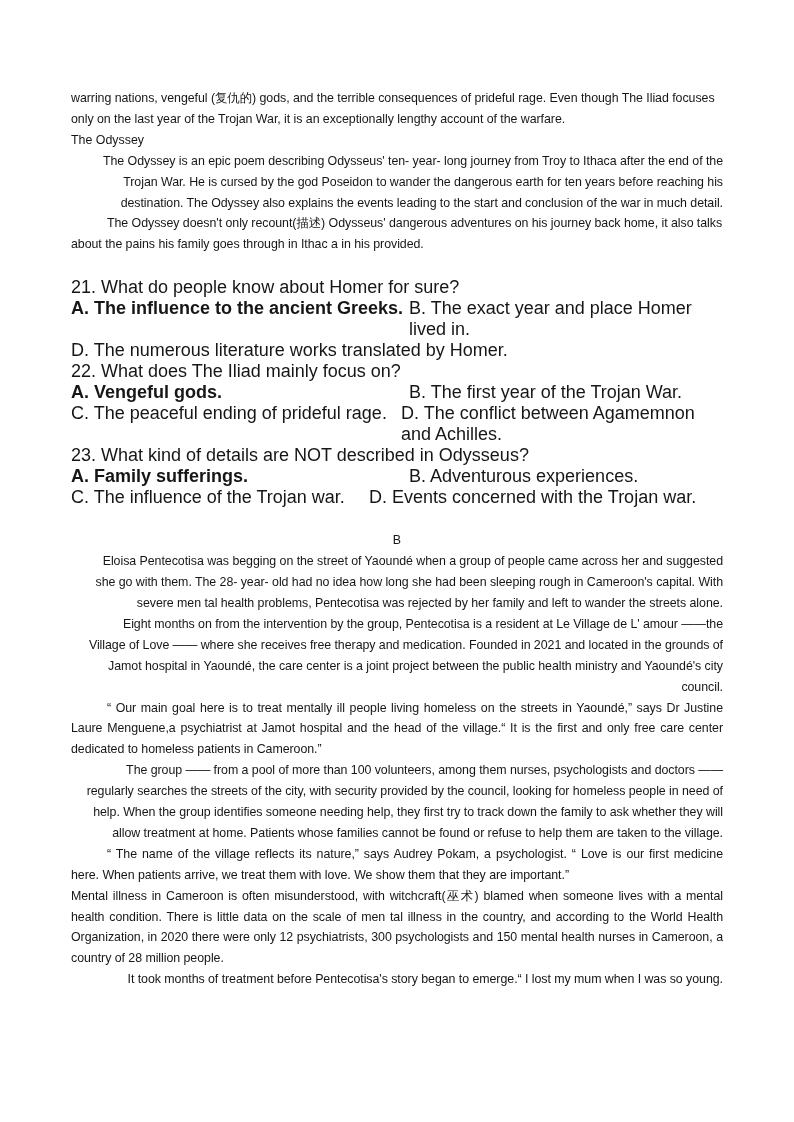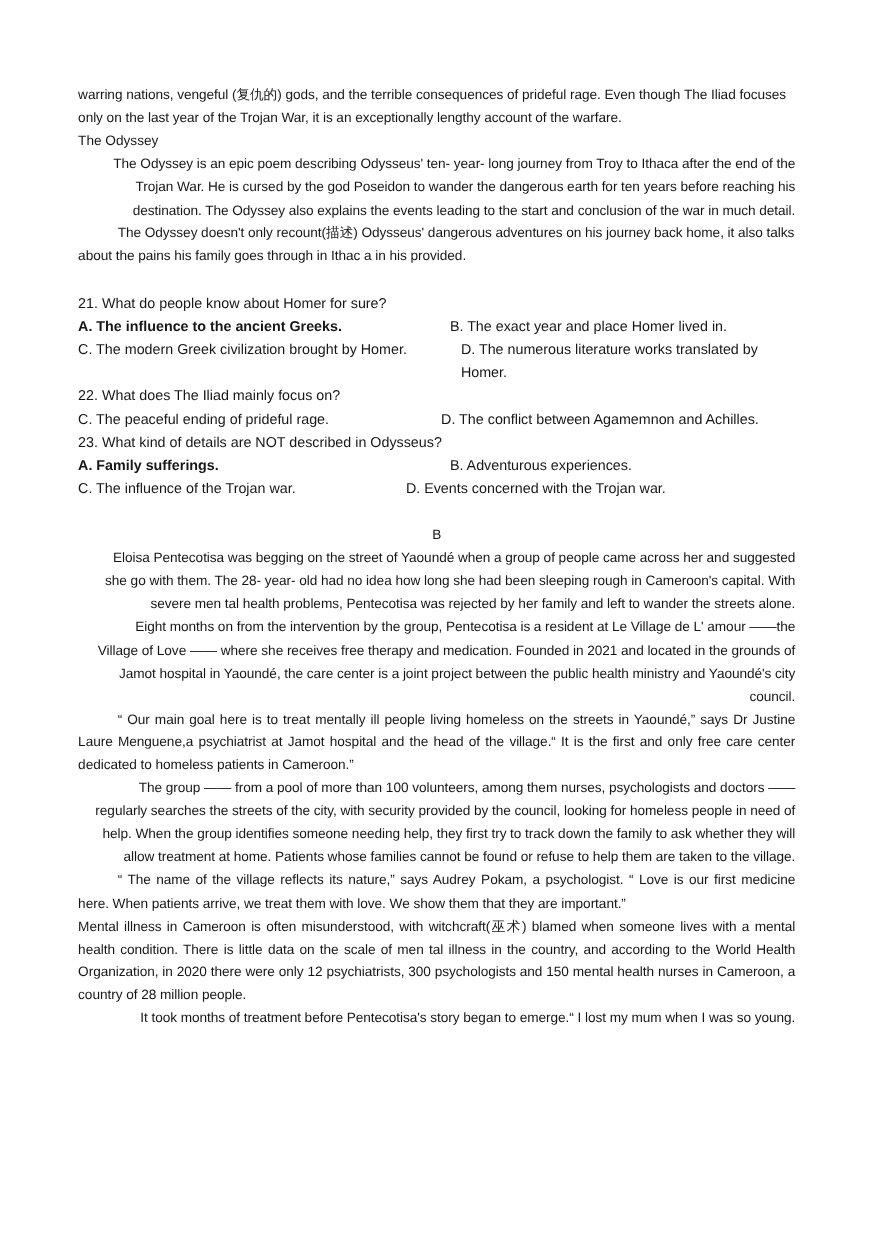--- a/index.html
+++ b/index.html
@@ -20,21 +20,21 @@
     position: absolute;
     left: 0; top: 0;
     width: 794px;
     height: 1122px;
     background: #ffffff;
     overflow: hidden;
   }
   .content {
     position: absolute;
     left: 71px;
-    top: 76px;
+    top: 88px;
     width: 652px;
   }
   p, div.line {
     margin: 0;
     padding: 0;
   }
   .para {
     font-size: 12.4px;
     line-height: 20.9px;
     text-align: left;
@@ -55,21 +55,21 @@
 
   .heading-line {
     font-size: 12.4px;
     line-height: 20.9px;
     text-indent: 0;
   }
 
   .section-gap { height: 22px; }
 
   .qblock {
-    font-size: 13px;
+    font-size: 18px;
     line-height: 21px;
   }
   .qstem {
     white-space: nowrap;
   }
   .opt-row {
     display: flex;
     width: 100%;
   }
   .opt-a { width: 338px; flex: 0 0 338px; font-weight: bold; }
@@ -101,27 +101,30 @@
 
     <div class="section-gap"></div>
 
     <div class="qblock">
       <div class="qstem">21. What do people know about Homer for sure?</div>
       <div class="opt-row">
         <span class="opt-a">A. The influence to the ancient Greeks.</span>
         <span class="opt-b">B. The exact year and place Homer lived in.</span>
       </div>
       <div class="opt-row">
-        <span class="opt-a-w4">C. The modern Greek civilization brought by Homer.</span>
         <span class="opt-b">D. The numerous literature works translated by Homer.</span>
       </div>
     </div>
 
     <div class="qblock">
       <div class="qstem">22. What does The Iliad mainly focus on?</div>
+      <div class="opt-row">
+        <span class="opt-a">A. Vengeful gods.</span>
+        <span class="opt-b">B. The first year of the Trojan War.</span>
+      </div>
       <div class="opt-row">
         <span class="opt-a-w2">C. The peaceful ending of prideful rage.</span>
         <span class="opt-b">D. The conflict between Agamemnon and Achilles.</span>
       </div>
     </div>
 
     <div class="qblock">
       <div class="qstem">23. What kind of details are NOT described in Odysseus?</div>
       <div class="opt-row">
         <span class="opt-a">A. Family sufferings.</span>

